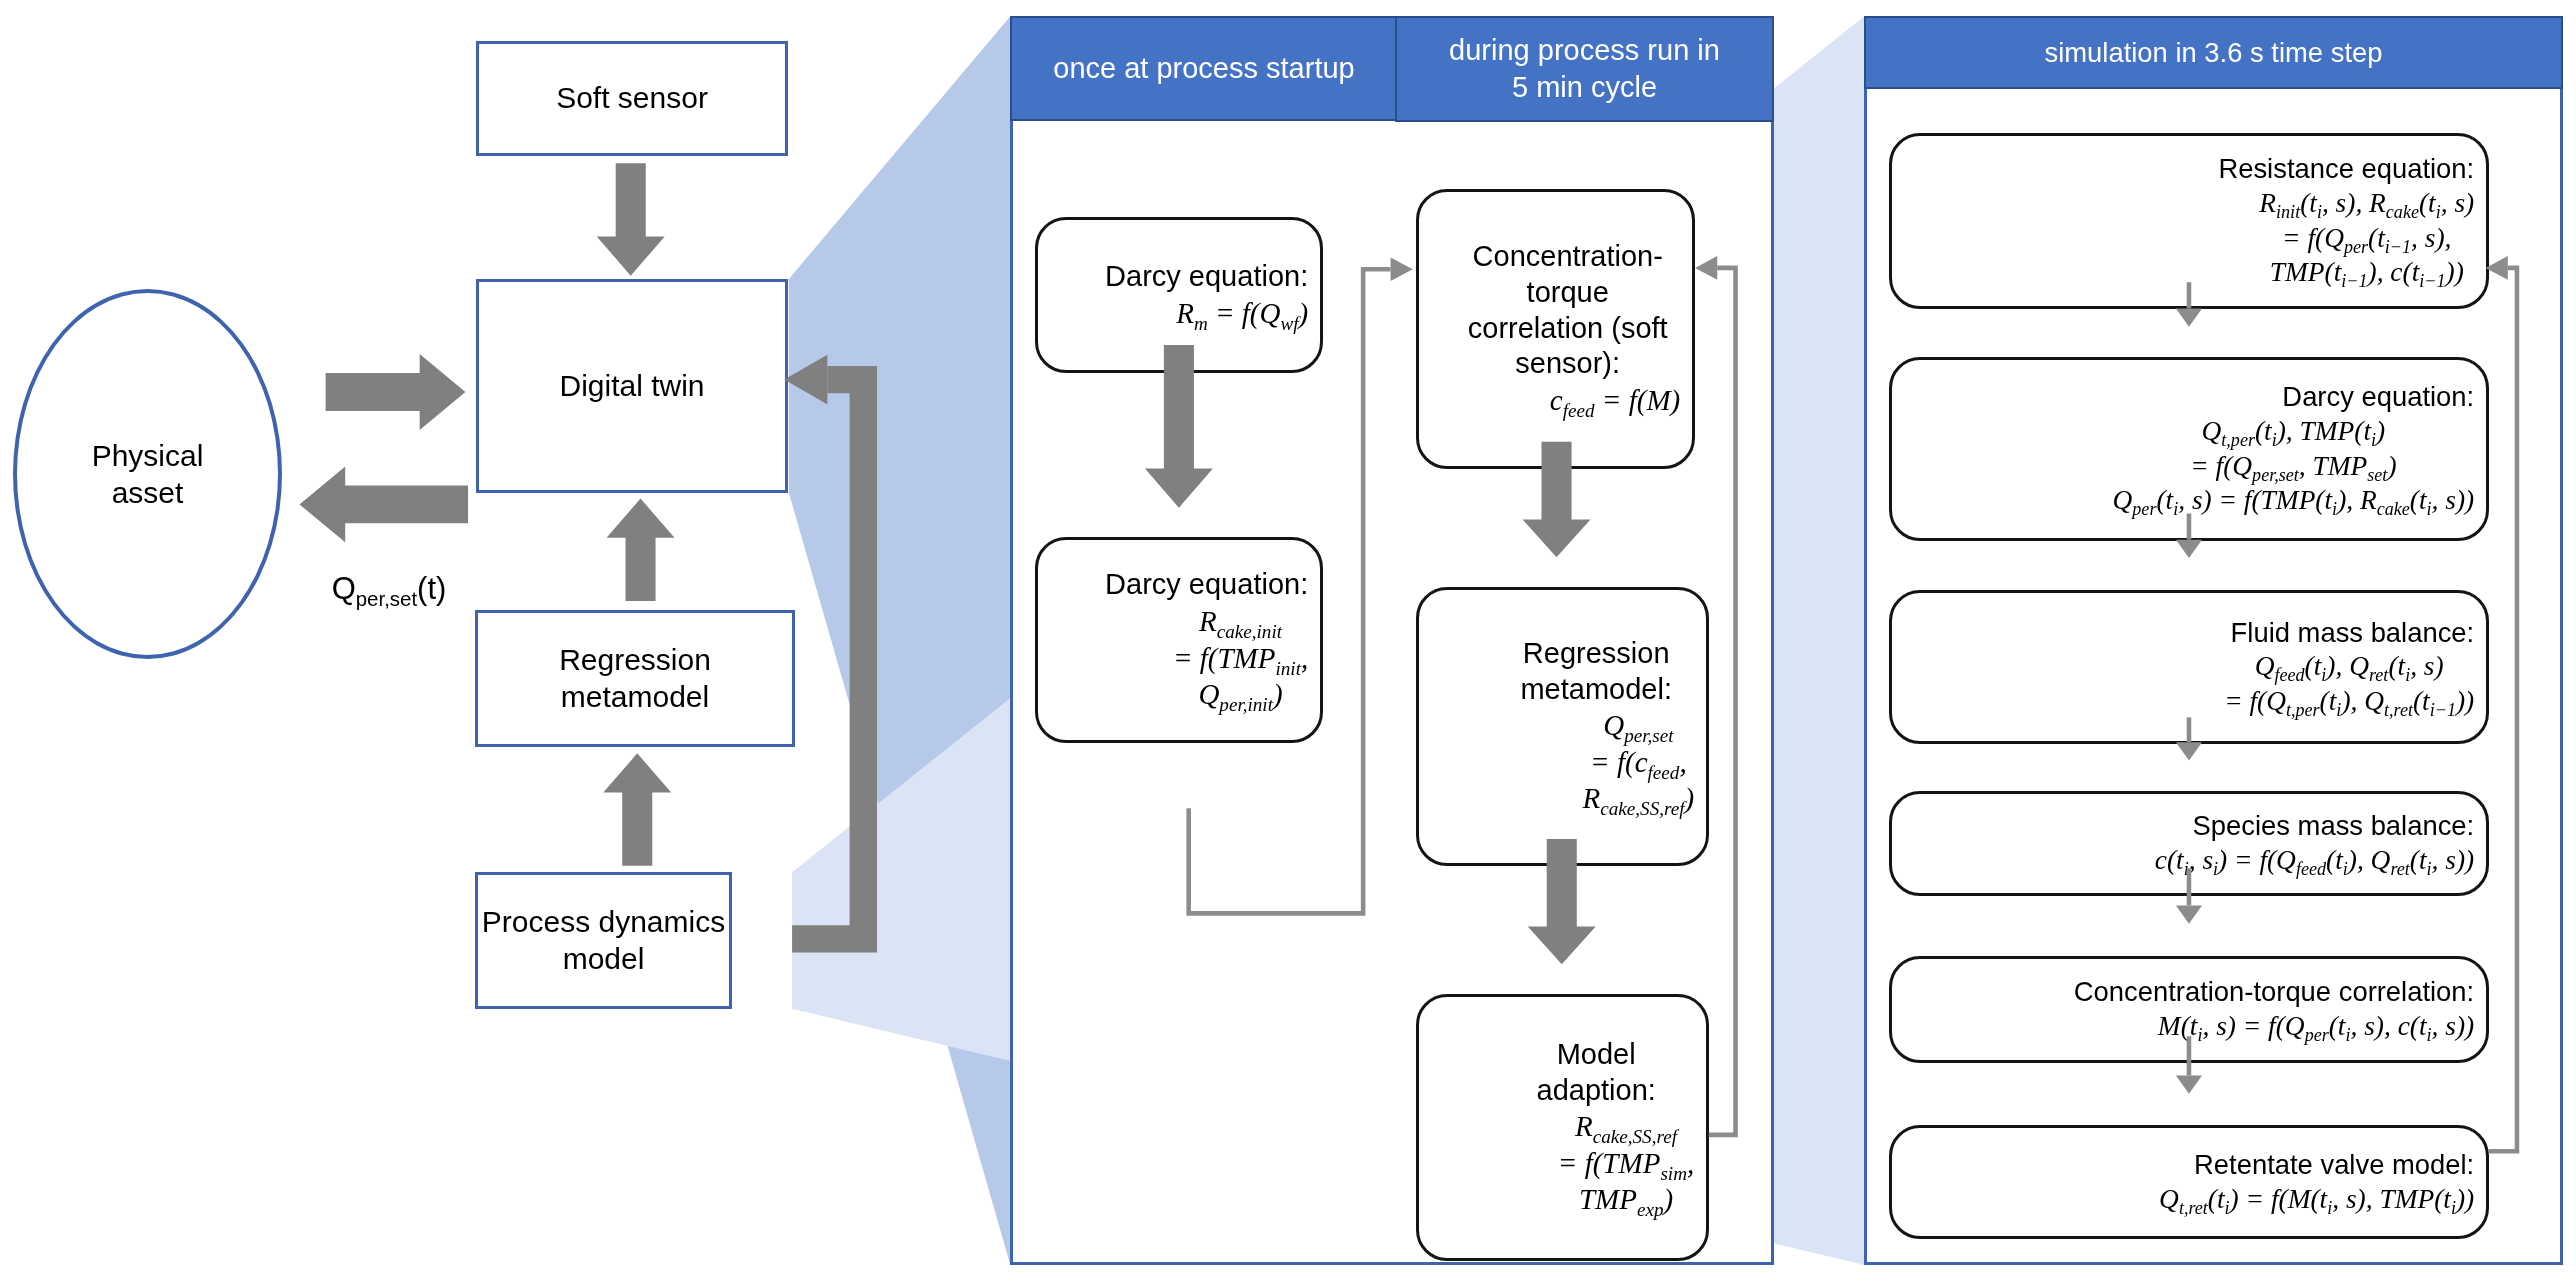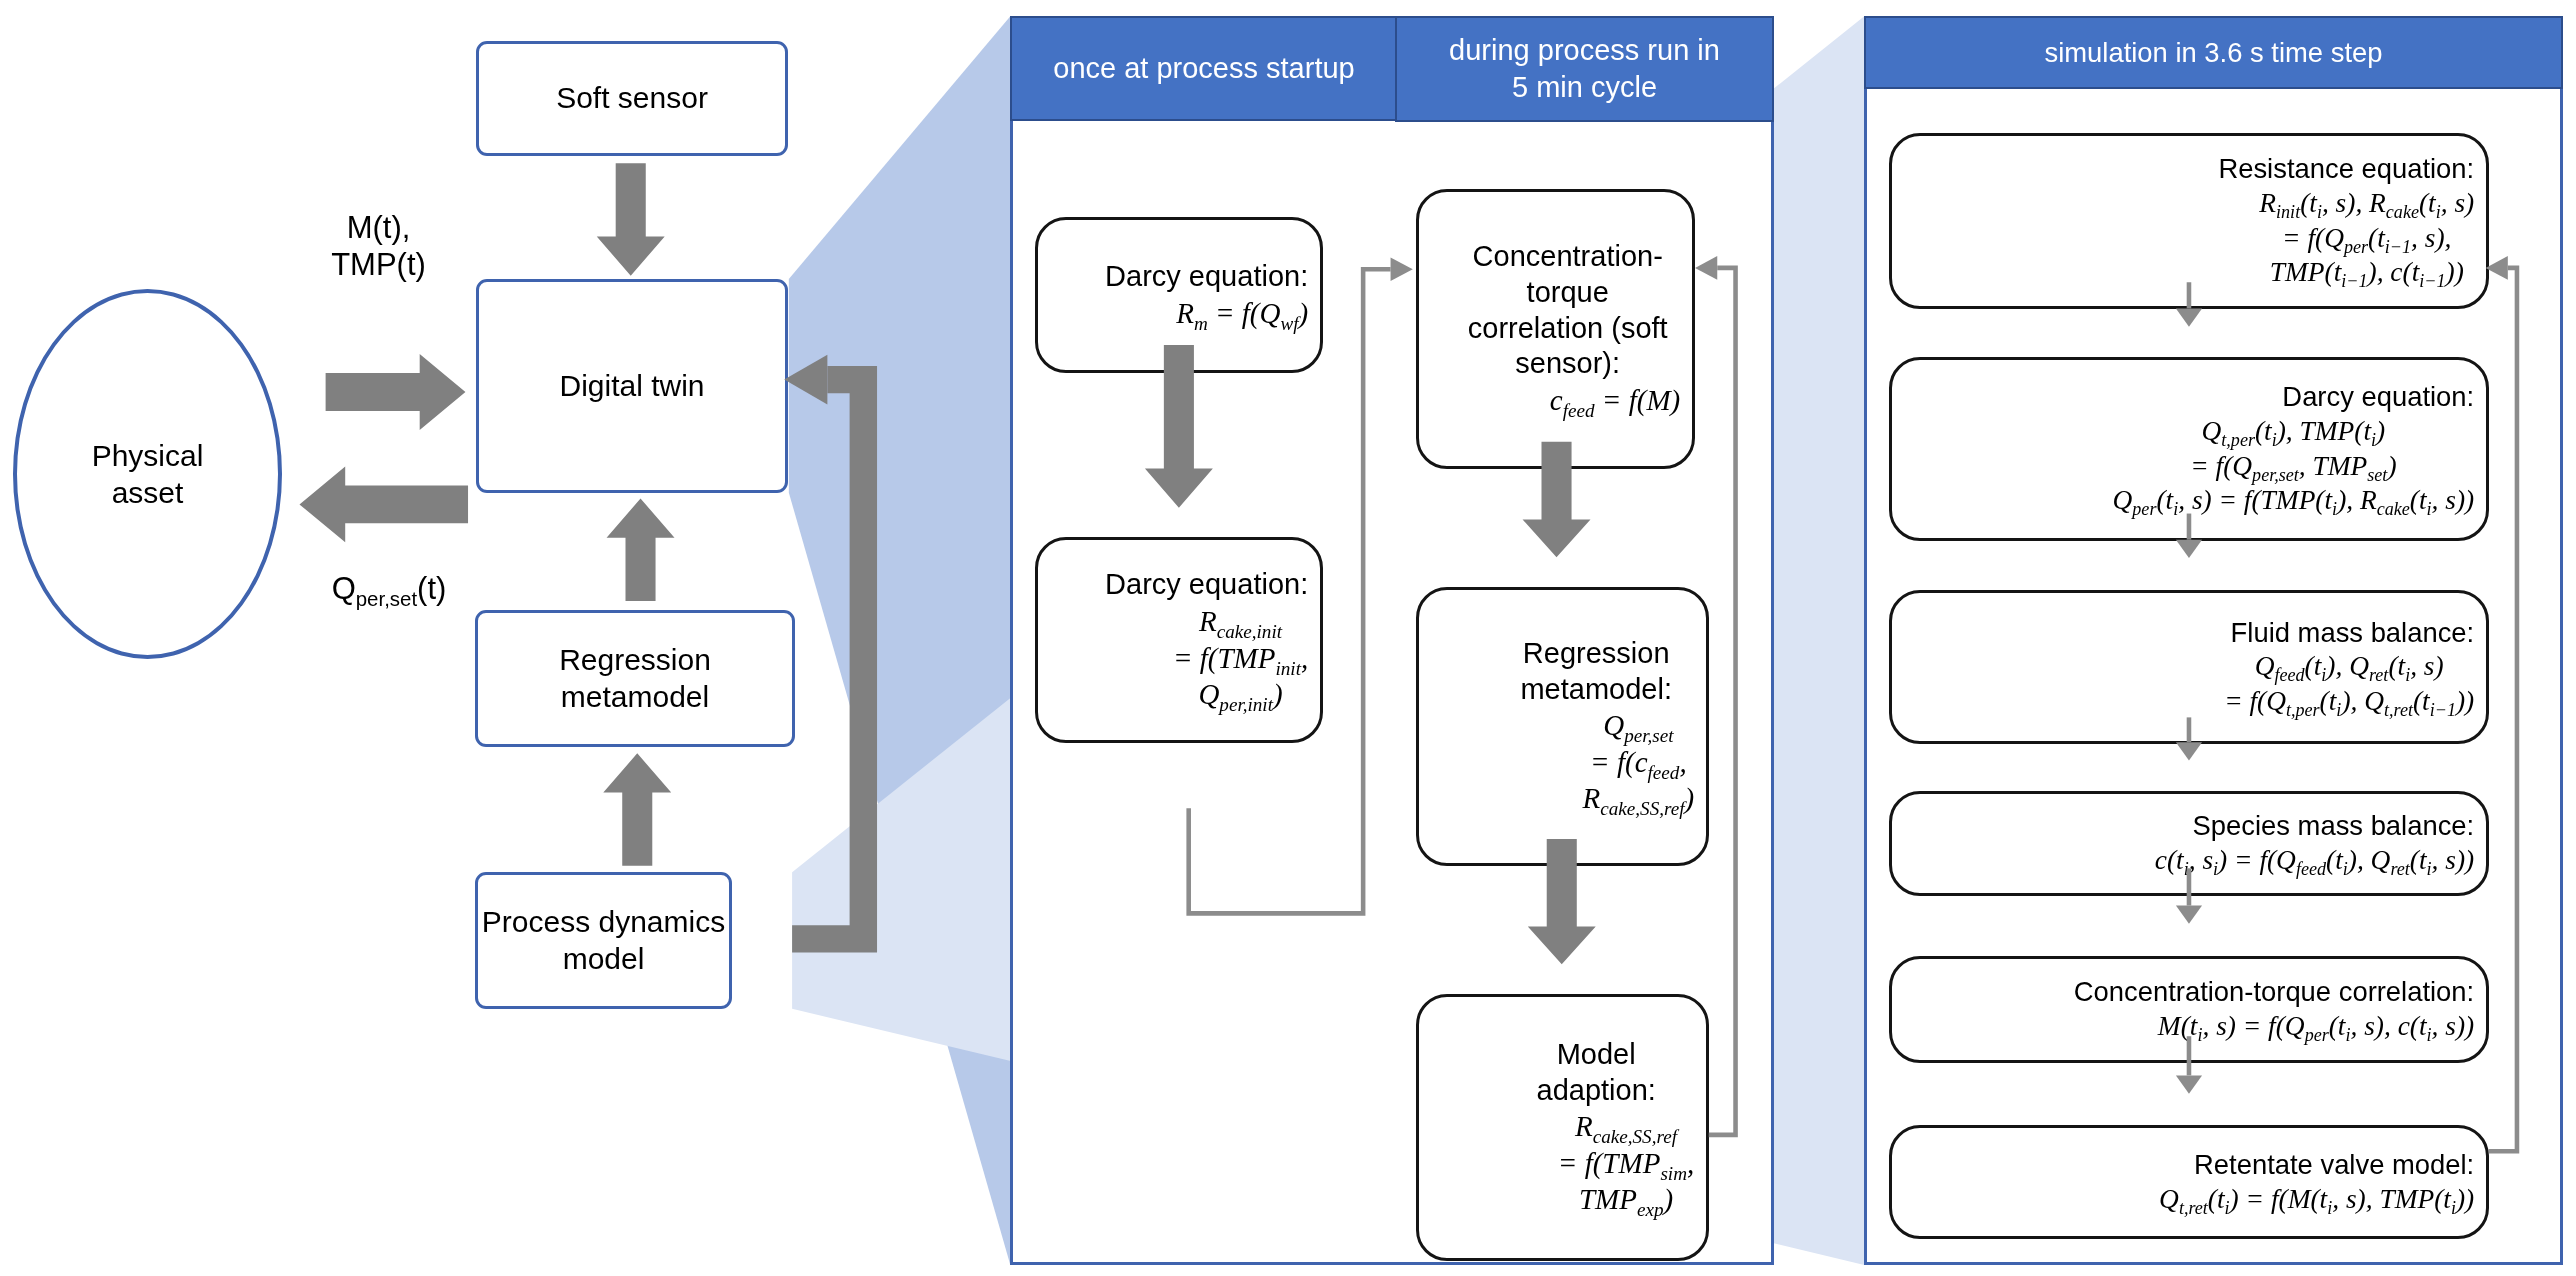--- a/index.html
+++ b/index.html
@@ -24,21 +24,21 @@
   .funnel-dark{fill:var(--funnel_dark);}
   .funnel-light{fill:var(--funnel_light);}
   .blockarrow{fill:var(--arrow_gray);}
   .thin{stroke:var(--thin_gray);stroke-width:7;fill:none;}
   .thinhead{fill:var(--thin_gray);}
   .thick-elbow{stroke:var(--arrow_gray);stroke-width:42;fill:none;}
 
   .node{
     position:absolute;z-index:1;background:#ffffff;box-sizing:border-box;
     display:flex;flex-direction:column;align-items:center;justify-content:center;
-    text-align:center;color:var(--text_black);border-radius:11px;
+    text-align:center;color:var(--text_black);
   }
   .bluebox{border:3.9px solid var(--border_blue);font-size:30px;line-height:1.22;}
   .circle{border:4.6px solid var(--border_blue);border-radius:50%;font-size:30px;line-height:1.25;}
 
   .panel{
     position:absolute;z-index:1;background:#ffffff;box-sizing:border-box;
     border:3.3px solid var(--border_blue);
   }
   .hdr{
     position:absolute;box-sizing:border-box;background:var(--accent_blue);
@@ -90,24 +90,20 @@
   </div>
 
   <div class="node bluebox" style="left:475px;top:610px;width:320px;height:137px;">
     <span style="max-width:216px;">Regression metamodel</span>
   </div>
 
   <div class="node bluebox" style="left:475px;top:872px;width:257px;height:137px;">
     <span style="max-width:274px;">Process dynamics model</span>
   </div>
 
-  <div class="freelabel" style="left:274px;top:209px;width:209px;">
-    <div>M(t),</div>
-    <div>TMP(t)</div>
-  </div>
 
   <div class="freelabel" style="left:281px;top:570px;width:216px;">Q<sub>per,set</sub>(t)</div>
 
   <div class="panel" style="left:1010px;top:16.3px;width:764px;height:1249px;"></div>
   <div class="hdr" style="left:1010px;top:16.3px;width:388px;height:105px;z-index:1;">
     <span style="max-width:340px;">once at process startup</span>
   </div>
   <div class="hdr" style="left:1395px;top:16.3px;width:379px;height:106px;z-index:1;">
     <span style="max-width:274px;">during process run in 5 min cycle</span>
   </div>

